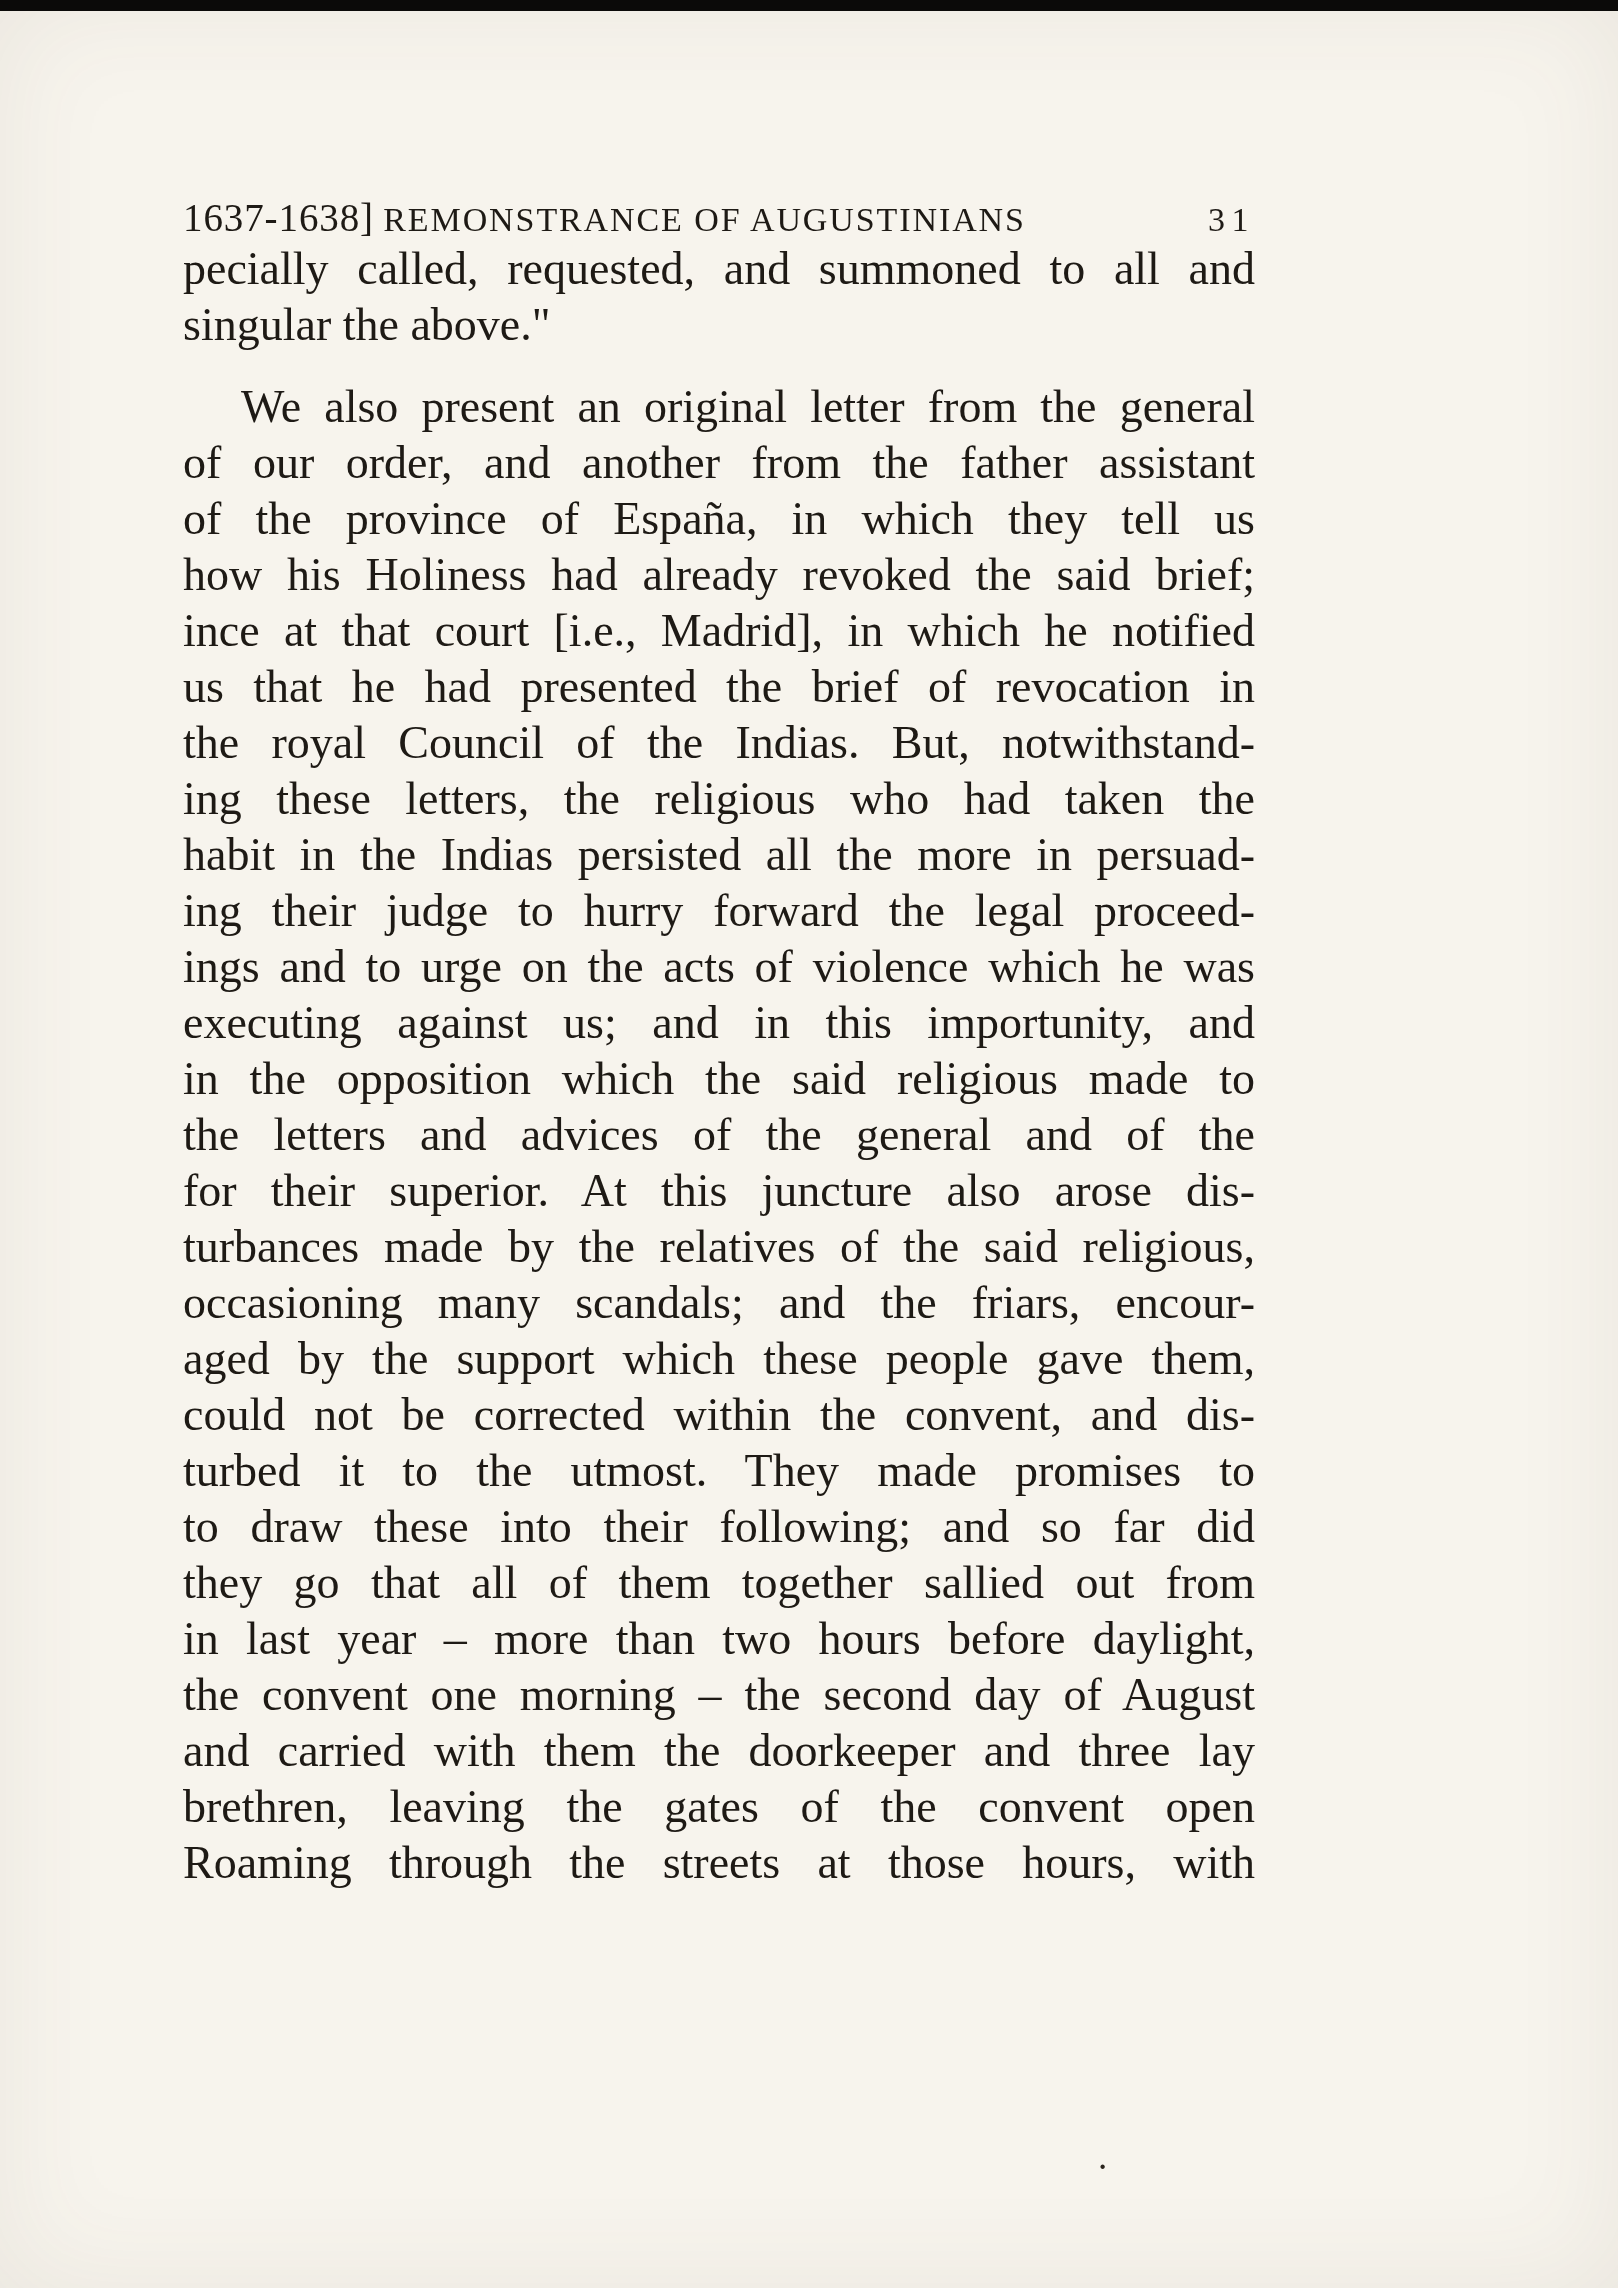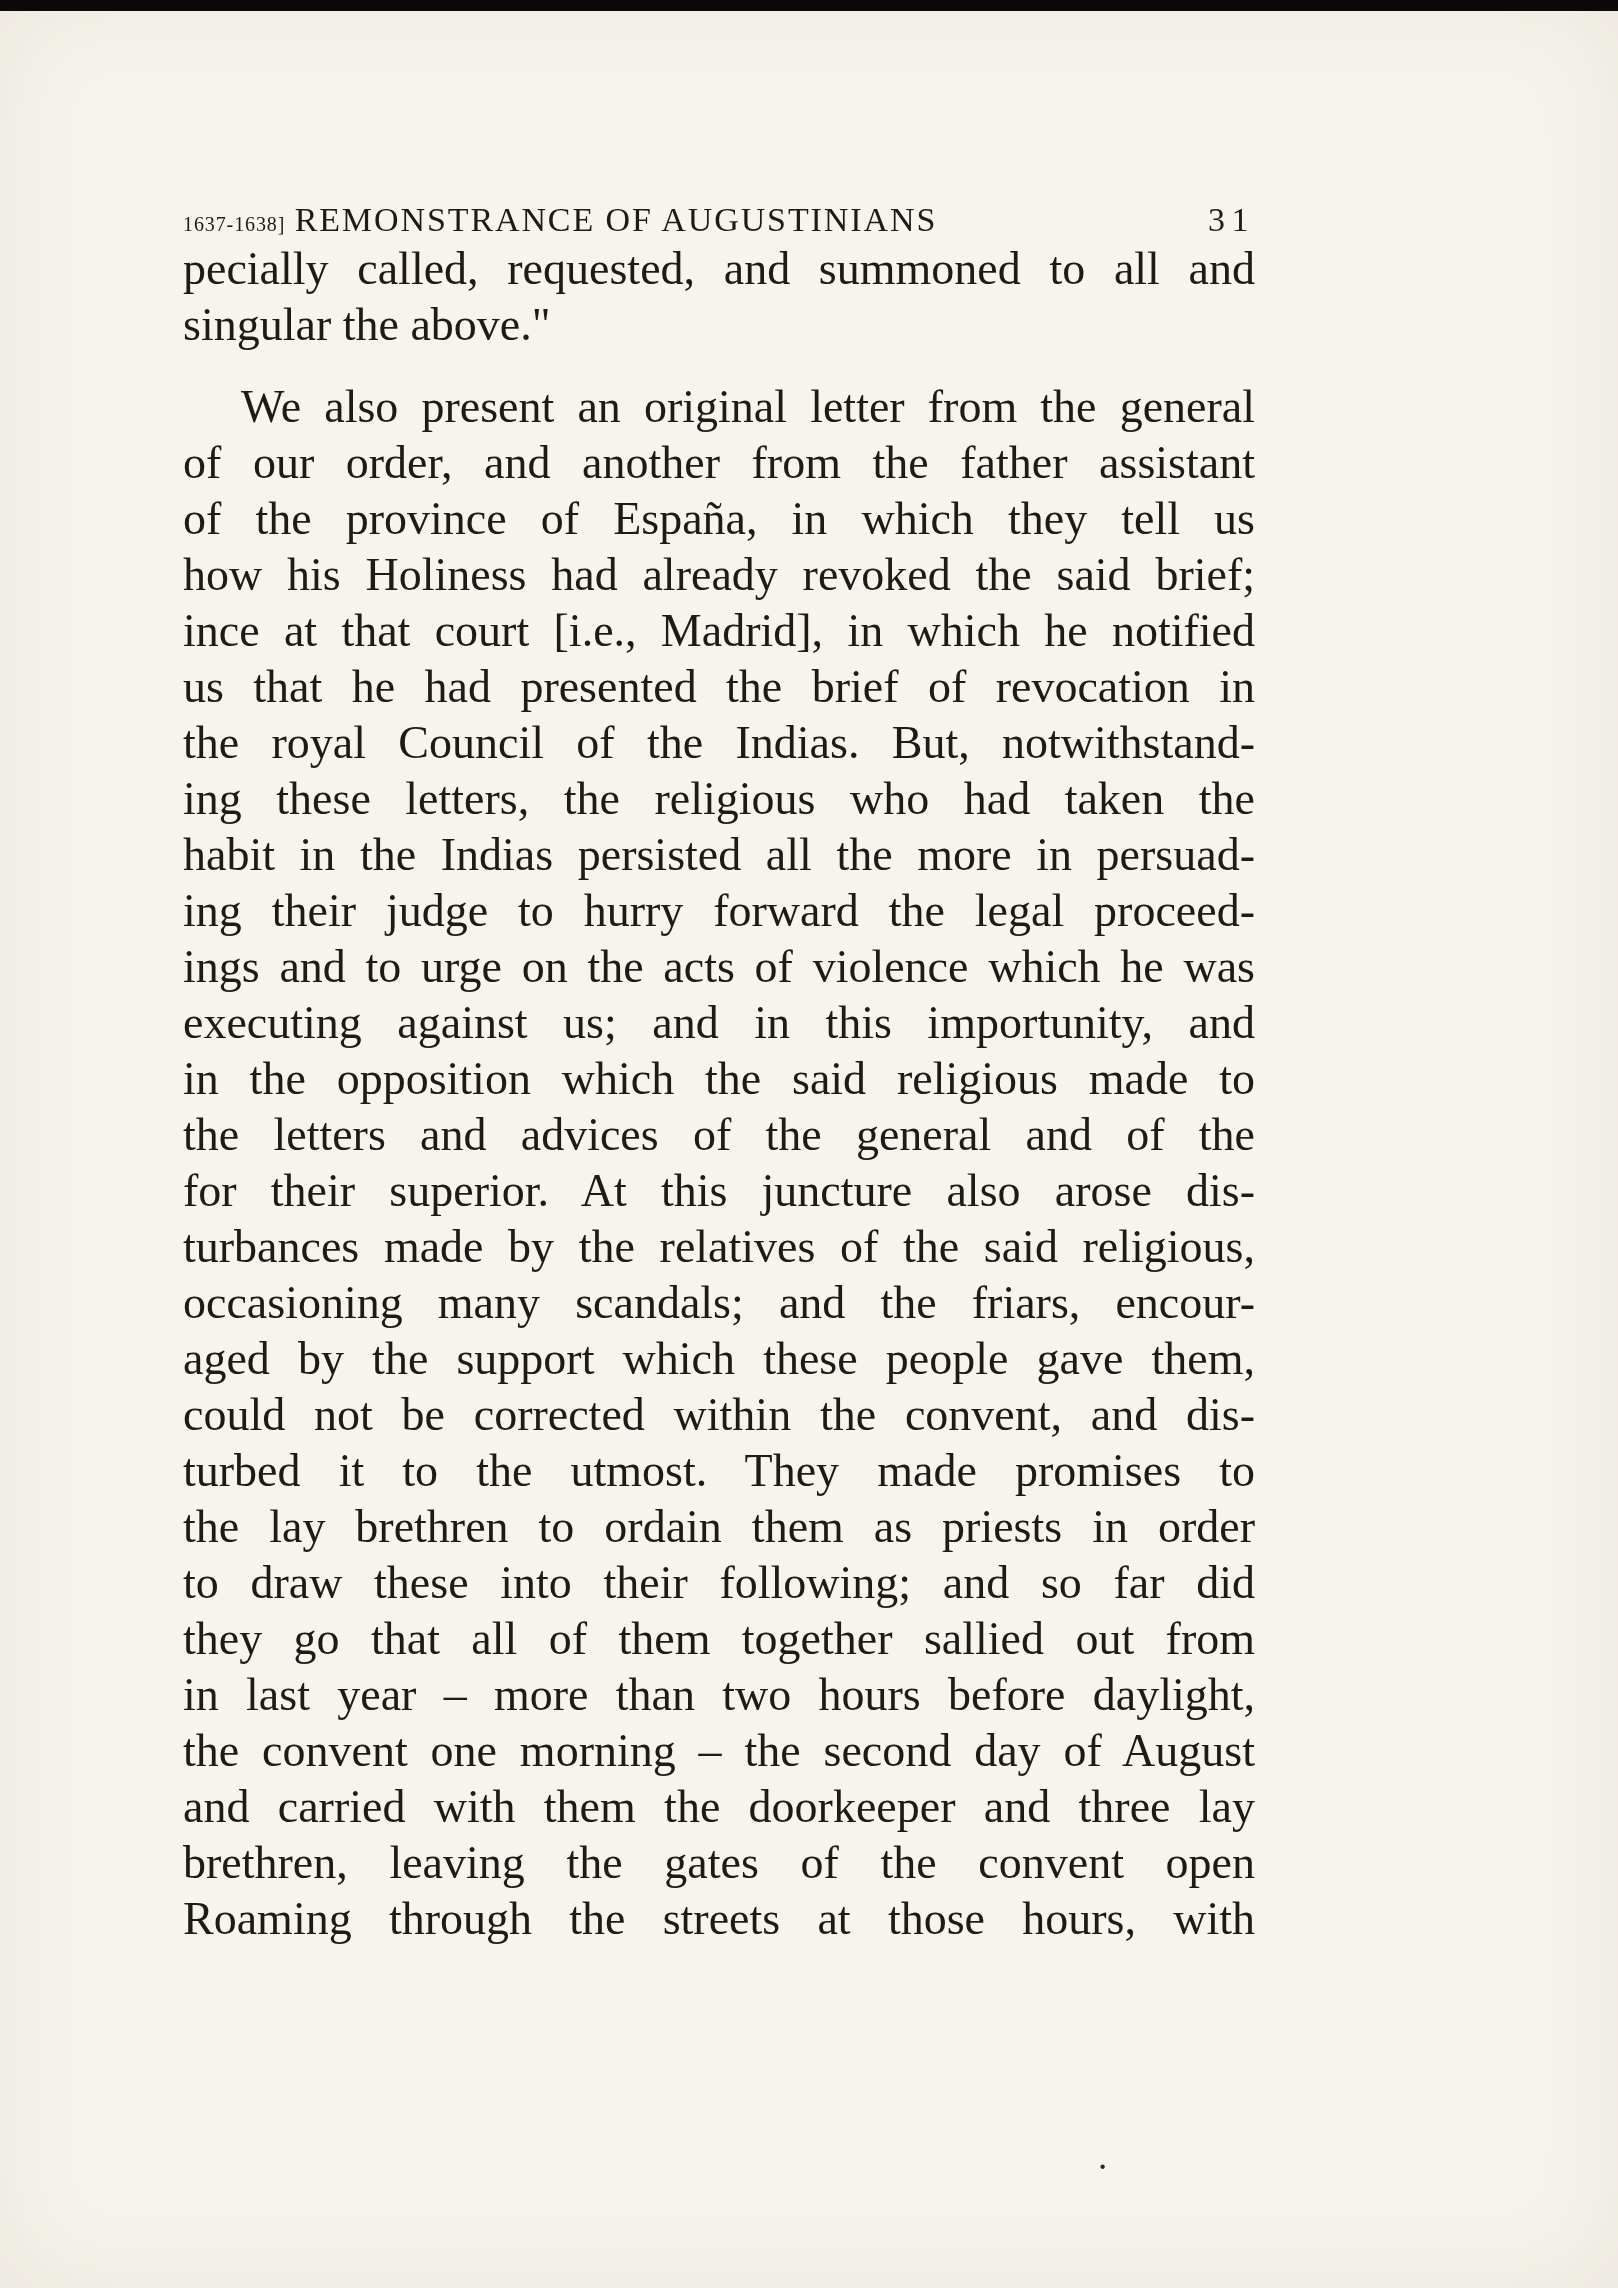--- a/index.html
+++ b/index.html
@@ -32,21 +32,21 @@
     position: absolute;
     top: 173px;
     left: 183px;
     width: 1072px;
     display: flex;
     align-items: baseline;
     font-size: 34px;
     white-space: nowrap;
   }
   .header-date {
-    font-size: 20px;
+    font-size: 39px;
     letter-spacing: 0.9px;
     margin-right: 9.3px;
   }
   .header-title {
     letter-spacing: 1.9px;
   }
   .header-page-number {
     margin-left: auto;
     font-size: 34px;
     letter-spacing: 6.5px;
@@ -113,21 +113,20 @@
         <div class="line">ings and to urge on the acts of violence which he was</div>
         <div class="line">executing against us; and in this importunity, and</div>
         <div class="line">in the opposition which the said religious made to</div>
         <div class="line">the letters and advices of the general and of the</div>
         <div class="line">for their superior. At this juncture also arose dis-</div>
         <div class="line">turbances made by the relatives of the said religious,</div>
         <div class="line">occasioning many scandals; and the friars, encour-</div>
         <div class="line">aged by the support which these people gave them,</div>
         <div class="line">could not be corrected within the convent, and dis-</div>
         <div class="line">turbed it to the utmost. They made promises to</div>
-        <div class="line">the lay brethren to ordain them as priests in order</div>
         <div class="line">to draw these into their following; and so far did</div>
         <div class="line">they go that all of them together sallied out from</div>
         <div class="line">in last year – more than two hours before daylight,</div>
         <div class="line">the convent one morning – the second day of August</div>
         <div class="line">and carried with them the doorkeeper and three lay</div>
         <div class="line">brethren, leaving the gates of the convent open</div>
         <div class="line">Roaming through the streets at those hours, with</div>
       </div>
     </main>
 

